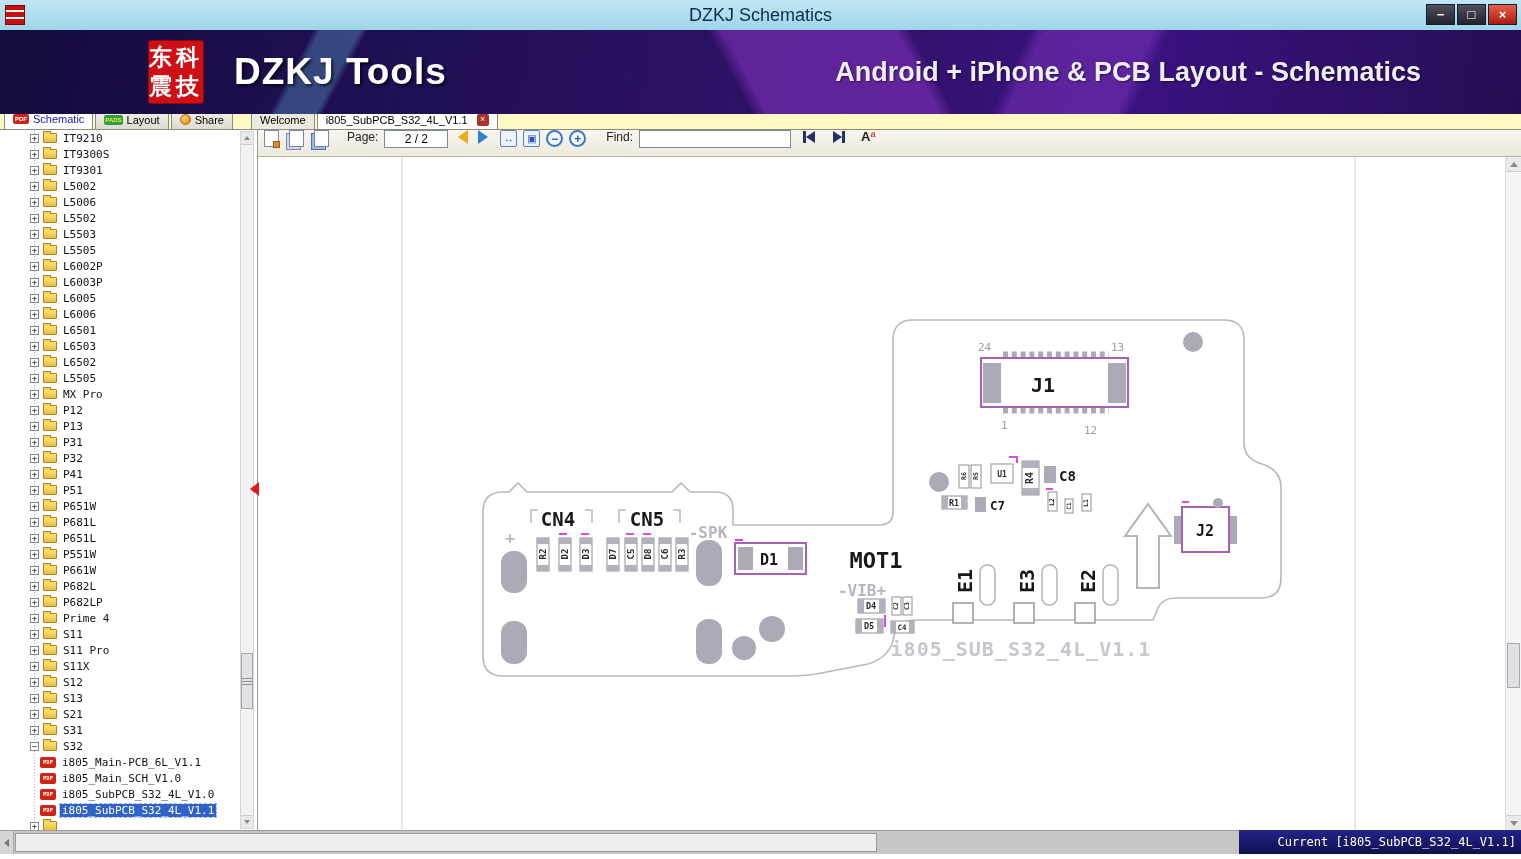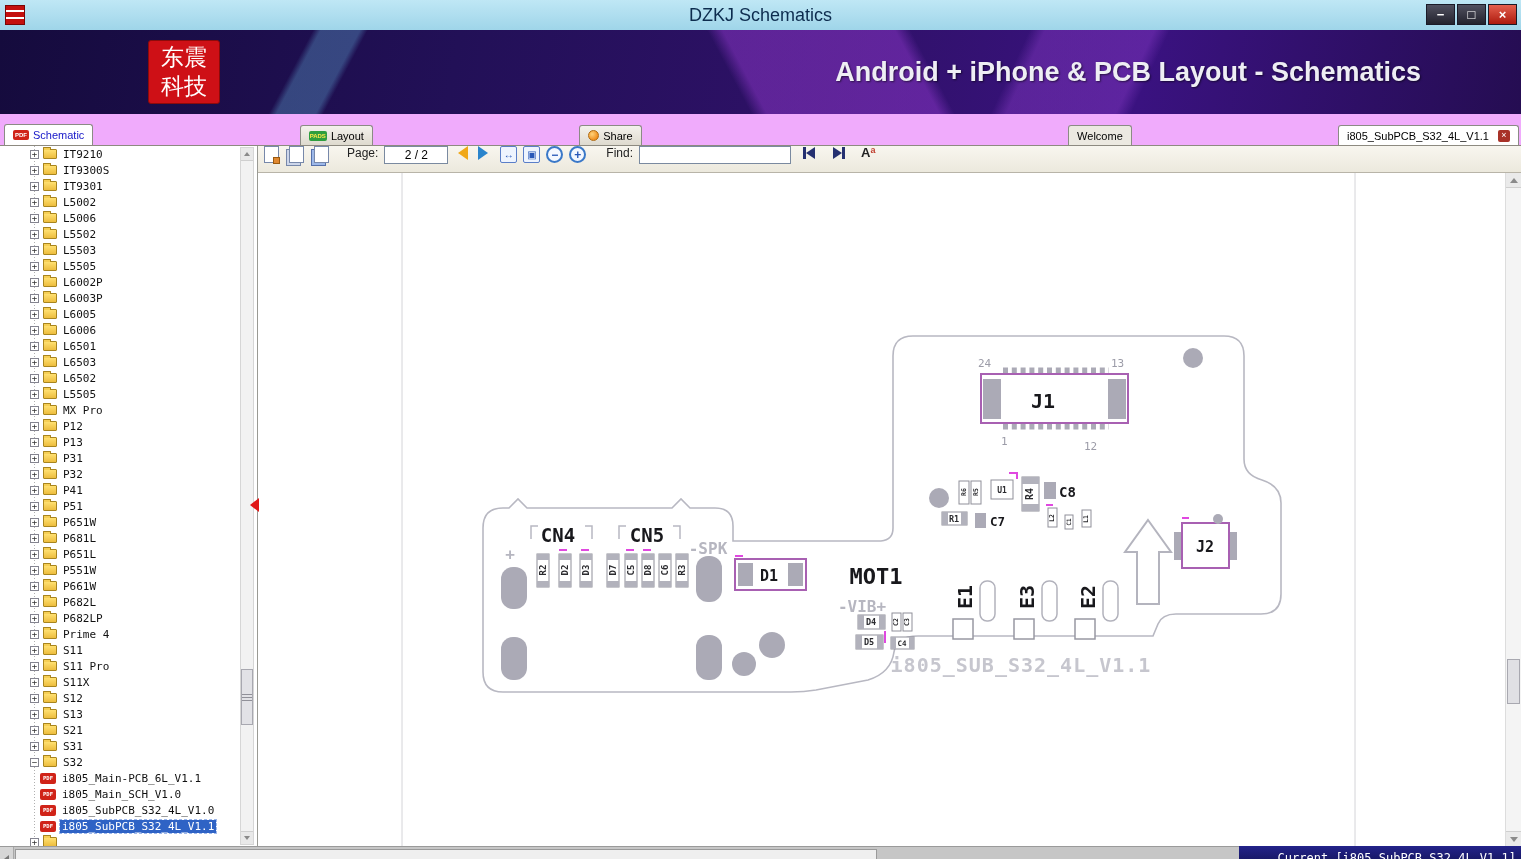--- a/index.html
+++ b/index.html
@@ -17,30 +17,30 @@
   .wbtn.min,.wbtn.max { background:linear-gradient(#50505f,#23232e); }
   .wbtn.close { background:linear-gradient(#e4604e,#ad1a0e); }
 
   
   .banner { height:84px; flex:0 0 auto; position:relative; overflow:hidden;
     background:
       linear-gradient(118deg, transparent 20%, rgba(110,200,240,.30) 20.5%, rgba(110,200,240,.30) 23%, transparent 23.5%),
       linear-gradient(62deg, transparent 48%, rgba(155,60,215,.45) 49%, rgba(155,60,215,.45) 60%, transparent 61%),
       linear-gradient(295deg, transparent 25%, rgba(160,70,220,.35) 26%, rgba(160,70,220,.35) 33%, transparent 34%),
       linear-gradient(100deg,#150b3d 0%,#221057 30%,#2f1168 55%,#3a1280 75%,#250d52 100%); }
-  .logo-box { position:absolute; left:148px; top:10px; width:72px; height:64px; background:#ce1016; border:1px solid #8d0a0a; border-radius:3px;
-              color:#fff; font-weight:normal; font-size:23px; line-height:1.25; display:flex; flex-direction:column; align-items:center; justify-content:center;
+  .logo-box { position:absolute; left:148px; top:10px; width:56px; height:64px; background:#ce1016; border:1px solid #8d0a0a; border-radius:3px;
+              color:#fff; font-weight:bold; font-size:23px; line-height:1.25; display:flex; align-items:center; justify-content:center;
               font-family:"DejaVu Sans", sans-serif; }
   .brand { position:absolute; left:234px; top:0; height:84px; display:flex; align-items:center; color:#fff; font-size:37px; font-weight:bold;
            letter-spacing:1px; text-shadow:2px 2px 3px rgba(0,0,0,.65); }
   .tagline { position:absolute; right:100px; top:0; height:84px; display:flex; align-items:center; color:#eeeef4; font-size:27px; font-weight:600;
              text-shadow:1px 1px 2px rgba(0,0,0,.55); }
 
   
-  .tabbar { height:32px; flex:0 0 auto; background:#f0abfc; border-bottom:1px solid #8d8a80; display:flex; align-items:flex-end; padding-left:4px;justify-content:space-between; }
+  .tabbar { height:16px; flex:0 0 auto; background:#fef9c3; border-bottom:1px solid #8d8a80; display:flex; align-items:flex-end; padding-left:4px; }
   .tab { height:20px; display:flex; align-items:center; gap:4px; padding:0 8px; font-size:11px; border:1px solid #8b8b85; border-bottom:none;
          border-radius:3px 3px 0 0; background:linear-gradient(#f4f2ec,#dedacf); margin-right:2px; cursor:default; white-space:nowrap; }
   .tab.active { background:#fff; height:21px; }
   .tab-label.blue { color:#1515c8; }
   .pdf-badge { background:#d02318; color:#fff; font-size:6px; font-weight:bold; padding:2px 2px; border-radius:2px; line-height:1; }
   .pads-badge { background:#2e9e3e; color:#ffe94a; font-size:6px; font-weight:bold; padding:2px 1px; border-radius:2px; line-height:1; }
   .share-dot { width:11px; height:11px; border-radius:50%; background:radial-gradient(circle at 35% 35%, #ffd27a, #f09020 70%); border:1px solid #b06a10; }
   .tab-gap { width:16px; }
   .doc-tab { background:#ece9e1; }
   .doc-tab.active-doc { background:#fff; }
@@ -148,20 +148,21 @@
       <div class="wbtn max">□</div>
       <div class="wbtn close">×</div>
     </div>
   </div>
 
   <div class="banner">
     <div class="logo-box">
       <div>东震</div>
       <div>科技</div>
     </div>
+    <div class="brand">DZKJ Tools</div>
     <div class="tagline">Android + iPhone &amp; PCB Layout - Schematics</div>
   </div>
 
   <div class="tabbar">
     <div class="tab active">
       <span class="pdf-badge">PDF</span>
       <span class="tab-label blue">Schematic</span>
     </div>
     <div class="tab">
       <span class="pads-badge">PADS</span>

